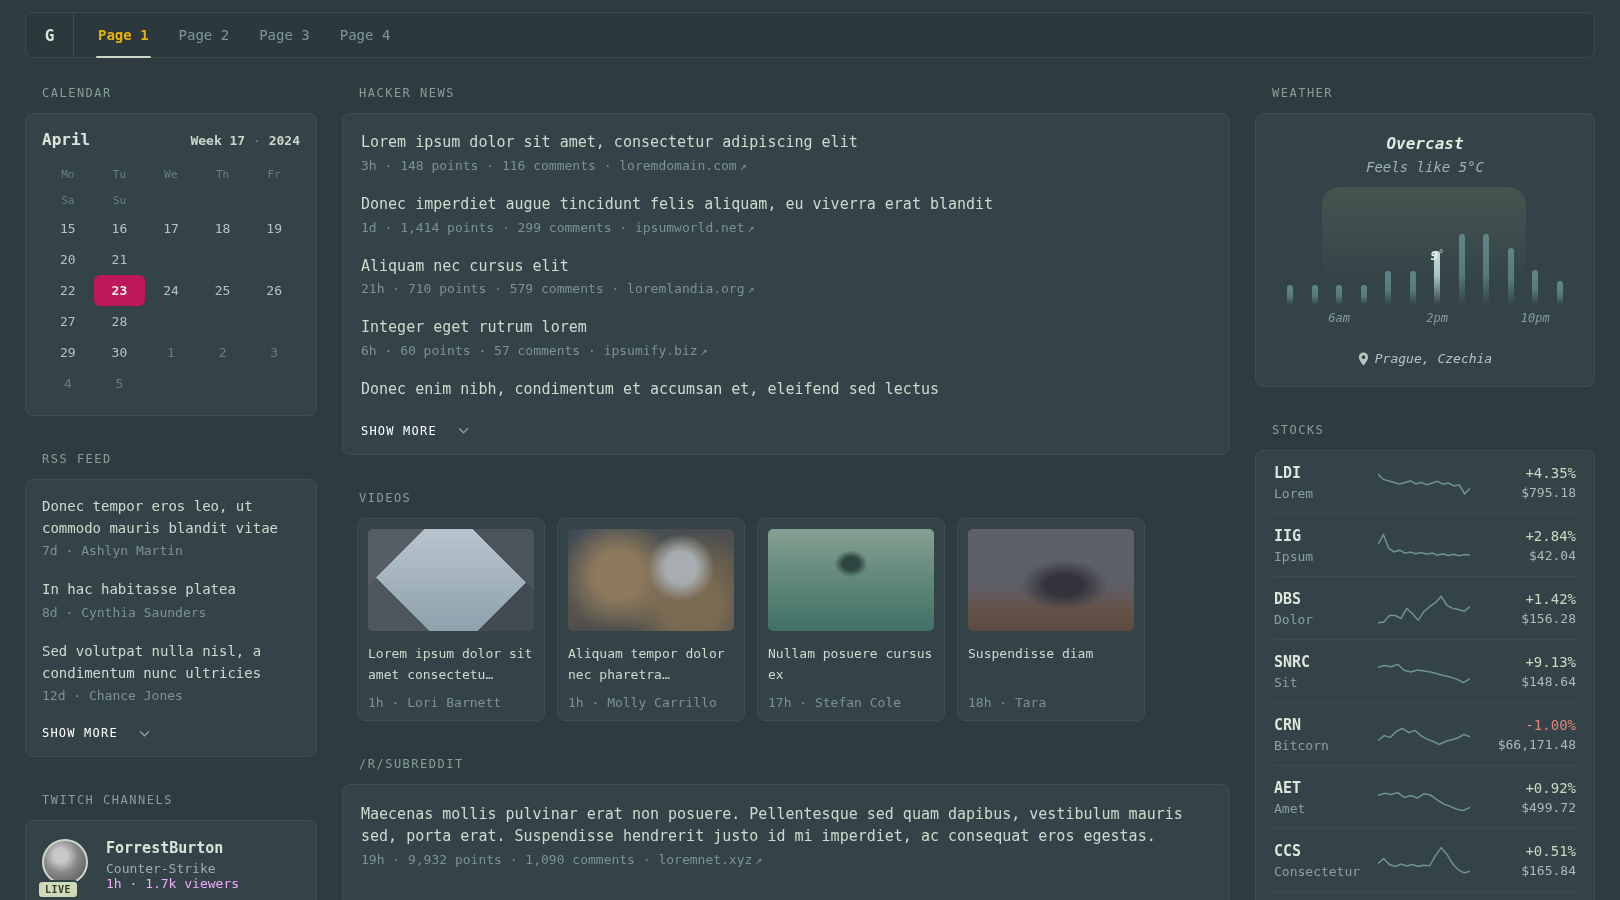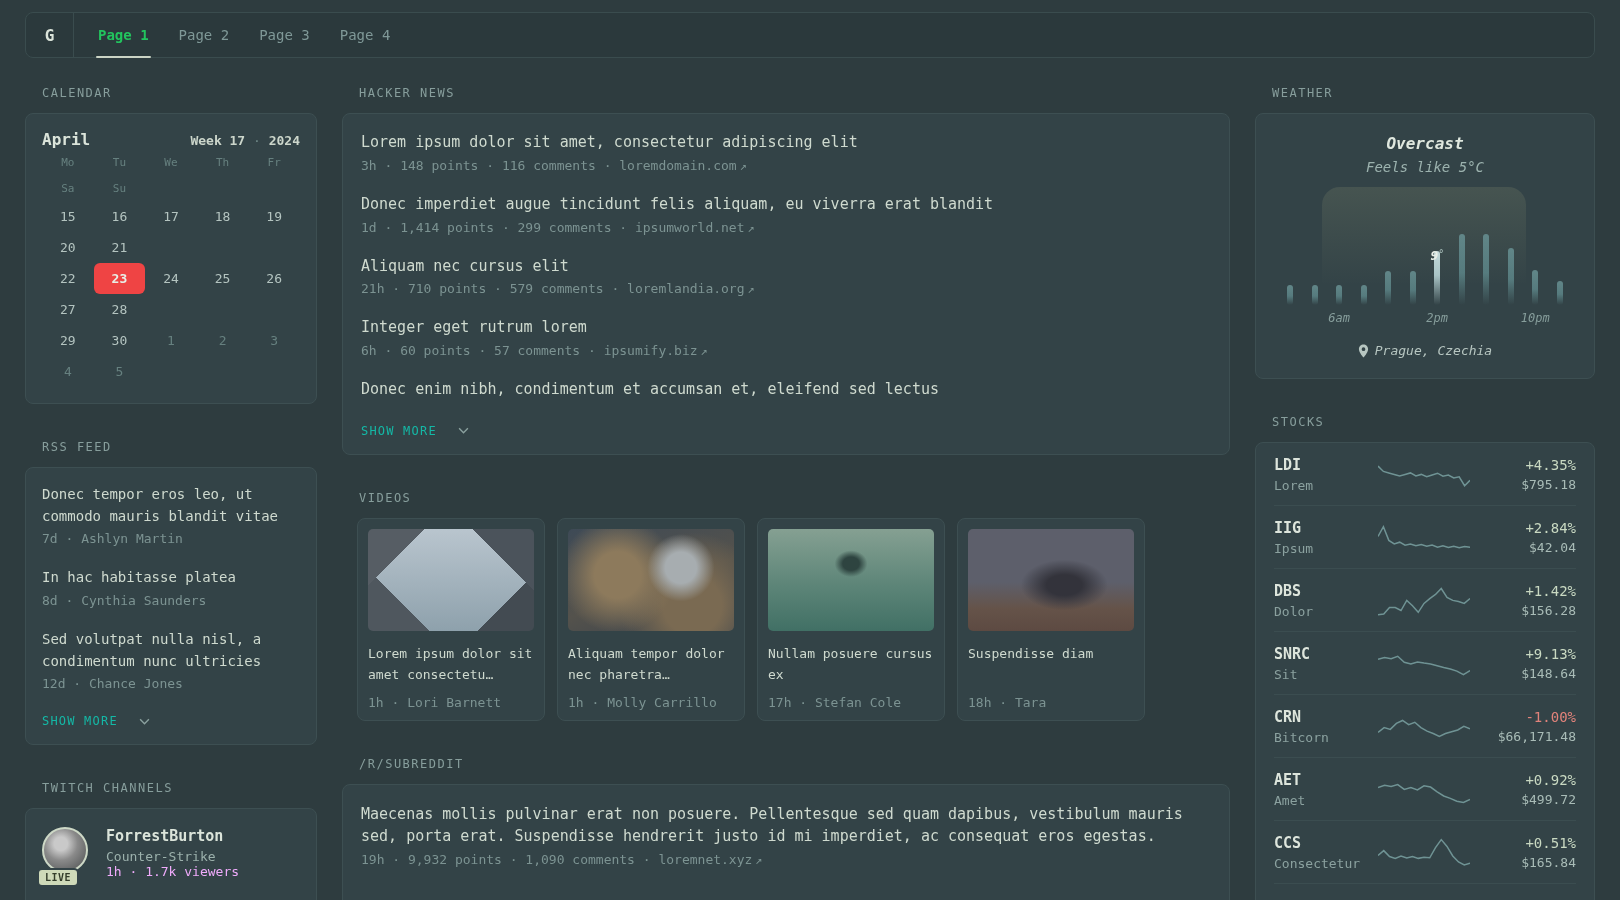--- a/index.html
+++ b/index.html
@@ -24,21 +24,21 @@
     width:48px; display:flex; align-items:center; justify-content:center;
     border-right:1px solid #3a4c4e;
     font-weight:bold; font-size:16px; color:#dbe4da; cursor:pointer;
   }
   .tabs { display:flex; align-items:stretch; margin-left:22px; }
   .tab {
     position:relative; display:flex; align-items:center;
     padding:0 2px; margin-right:26px;
     color:#7f9897; font-size:14px; cursor:pointer; white-space:pre;
   }
-  .tab.active { color:#22c55e; font-weight:bold; }
+  .tab.active { color:#eab308; font-weight:bold; }
   .tab.active::after {
     content:""; position:absolute; left:0; right:0; bottom:-1px;
     height:2px; background:#cbd4c5; border-radius:1px;
   }
   
   .grid {
     display:grid;
     grid-template-columns:292px 1fr 340px;
     gap:25px;
     padding:28px 25px 0 25px;
@@ -49,46 +49,46 @@
     padding-left:17px; margin-bottom:13px; white-space:nowrap;
   }
   .widget { margin-bottom:36px; }
   .card {
     background:#334347;
     border:1px solid #3d4f52;
     border-radius:8px;
     padding:16px 16px;
   }
   
-  .cal-head { display:flex; justify-content:space-between; align-items:baseline; }
+  .cal-head { display:flex; justify-content:space-between; align-items:baseline; margin-bottom:12px; }
   .cal-month { font-size:16px; font-weight:bold; color:#dbe4da; }
   .cal-week { font-size:13px; font-weight:bold; color:#ccd6cb; white-space:pre; }
   .cal-week .sep { color:#6f8887; font-weight:normal; }
   .cal-daynames, .cal-row { display:grid; grid-template-columns:repeat(5,1fr); }
   .cal-dayname {
     height:26px; display:flex; align-items:center; justify-content:center;
     font-size:11px; color:#66807f;
   }
   .cal-cell {
     height:31px; display:flex; align-items:center; justify-content:center;
     font-size:13px; color:#b4c4c0; border-radius:6px;
   }
   .cal-cell.out { color:#66807f; }
-  .cal-cell.sel { background:#ef4444; color:#e8eee6; font-weight:bold; }
+  .cal-cell.sel { background:#be185d; color:#e8eee6; font-weight:bold; }
   
   .feed-item { margin-bottom:21px; }
   .feed-item:last-of-type { margin-bottom:18px; }
   .feed-title { color:#cfdacf; font-size:14px; line-height:1.55; cursor:pointer; }
   .hn .feed-title { font-size:15px; line-height:1.45; }
   .meta { margin-top:4px; color:#7c9392; font-size:13px; white-space:nowrap; }
   .domain { cursor:pointer; }
   .arrow { font-size:12px; margin-left:3px; color:#7c9392; }
   .show-more {
     display:inline-flex; align-items:center; gap:21px;
-    color:#14b8a6; font-size:12px; letter-spacing:1.2px; cursor:pointer; margin-top:2px;
+    color:#ffffff; font-size:12px; letter-spacing:1.2px; cursor:pointer; margin-top:2px;
   }
   .chev { width:11px; height:7px; }
   .chev path { stroke:#8ba19f; stroke-width:1.6; fill:none; }
   
   .tw-card { padding:18px 16px; min-height:262px; }
   .tw-row { display:flex; gap:16px; margin-bottom:24px; }
   .tw-avwrap { position:relative; width:48px; flex:none; }
   .avatar {
     width:46px; height:46px; border-radius:50%;
     border:2px solid #cdd8c6; cursor:pointer;
@@ -162,21 +162,21 @@
     bottom:66px; font-size:13px; font-weight:bold; color:#e8efe8; white-space:nowrap;
   }
   .temp-label .deg { font-size:10px; color:#9cb2ae; vertical-align:top; }
   .wtimes { position:relative; height:18px; margin-top:6px; }
   .wtimes span {
     position:absolute; transform:translateX(-50%);
     font-size:12px; color:#879e9c; white-space:nowrap;
   }
   .wt-0 { left:20.8%; } .wt-1 { left:54.1%; } .wt-2 { left:87.5%; }
   .w-loc {
-    margin-top:14px; display:flex; align-items:center; justify-content:center; gap:6px;
+    margin-top:22px; display:flex; align-items:center; justify-content:center; gap:6px;
     font-size:13px; color:#b7c6c1;
   }
   .pin { width:11px; height:14px; fill:#b7c6c1; }
   
   .stocks-card { padding:0 18px; }
   .stock-row { display:flex; align-items:center; padding:13px 0 12px 0; border-bottom:1px solid #3b4d50; }
   .stock-row:last-child { border-bottom:none; }
   .stock-id { width:104px; flex:none; }
   .stock-sym { font-size:15px; font-weight:bold; color:#dde5dc; }
   .stock-name { margin-top:4px; font-size:13px; color:#8ba19f; }

